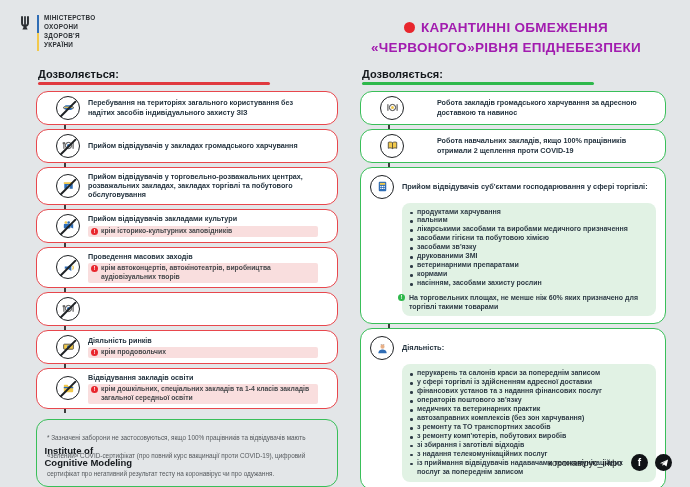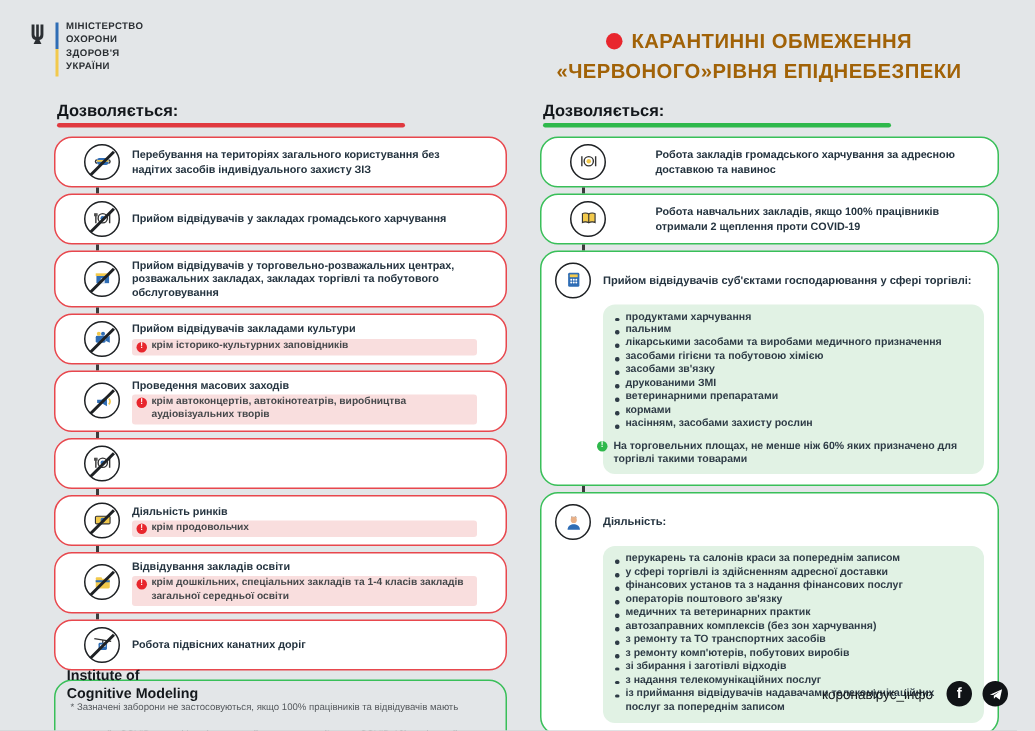--- a/index.html
+++ b/index.html
@@ -7,21 +7,21 @@
   body { font-family:"Liberation Sans", sans-serif; }
   .page { position:relative; width:690px; height:487px; background:#e3e6e8; overflow:hidden; }
 
   
   .ministry { position:absolute; left:18px; top:14px; display:flex; align-items:flex-start; gap:5px; }
   .flag-bar { width:2px; height:36px; background:linear-gradient(#2f6db5 50%, #f2c94c 50%); margin-top:1px; }
   .ministry-text { display:flex; flex-direction:column; }
   .ministry-text span { font-size:6.4px; font-weight:700; letter-spacing:.3px; color:#2b2f33; line-height:1.4; }
 
   .title { position:absolute; right:16px; top:18px; width:336px; text-align:center; }
-  .title-line { font-size:13.5px; font-weight:700; color:#a16207; letter-spacing:.3px; line-height:1.5; white-space:nowrap; }
+  .title-line { font-size:13.5px; font-weight:700; color:#a21caf; letter-spacing:.3px; line-height:1.5; white-space:nowrap; }
   .red-dot { display:inline-block; width:11px; height:11px; border-radius:50%; background:#e8262d; margin-right:6px; vertical-align:-1px; }
 
   
   .col { position:absolute; top:68px; }
   .col.left  { left:36px;  width:302px; }
   .col.right { left:360px; width:306px; }
   .col-heading { font-size:11px; font-weight:700; color:#14181c; padding-left:2px; }
   .underline { height:2.5px; width:232px; margin:2px 0 6px 2px; border-radius:2px; }
   .red-u { background:#e0393f; }
   .green-u { background:#2eb84b; }
@@ -213,33 +213,20 @@
           </span>
           <div class="card-body">
             <div class="card-text">Відвідування закладів освіти</div>
             <div class="exception">
               <span class="excl-dot">!</span>
               <span class="exc-text">крім дошкільних, спеціальних закладів та 1-4 класів закладів загальної середньої освіти</span>
             </div>
           </div>
         </div>
         <div class="connector"></div>
-        <div class="card red-card">
-          <span class="icon-circle crossed">
-            <svg width="15" height="15" viewBox="0 0 16 16">
-              <path d="M2 4 14 6" stroke="#333" stroke-width=".9"></path>
-              <path d="M8 4.9v2.2" stroke="#333" stroke-width=".9"></path>
-              <rect x="5" y="7" width="6" height="5" rx="1" fill="#2f6db5"></rect>
-              <rect x="6" y="8.2" width="4" height="1.6" fill="#fff" opacity=".9"></rect>
-            </svg>
-          </span>
-          <div class="card-body">
-            <div class="card-text">Робота підвісних канатних доріг</div>
-          </div>
-        </div>
       </div>
     <div class="footnote">
       <span>* Зазначені заборони не застосовуються, якщо 100% працівників та відвідувачів мають «зелений» COVID-сертифікат (про повний курс вакцинації проти COVID-19), цифровий сертифікат про негативний результат тесту на коронавірус чи про одужання.</span>
     </div>
   </section>
 
   <section class="col right">
     <div class="col-heading">Дозволяється:</div>
     <div class="underline green-u"></div>
     <div id="allowed-list">

